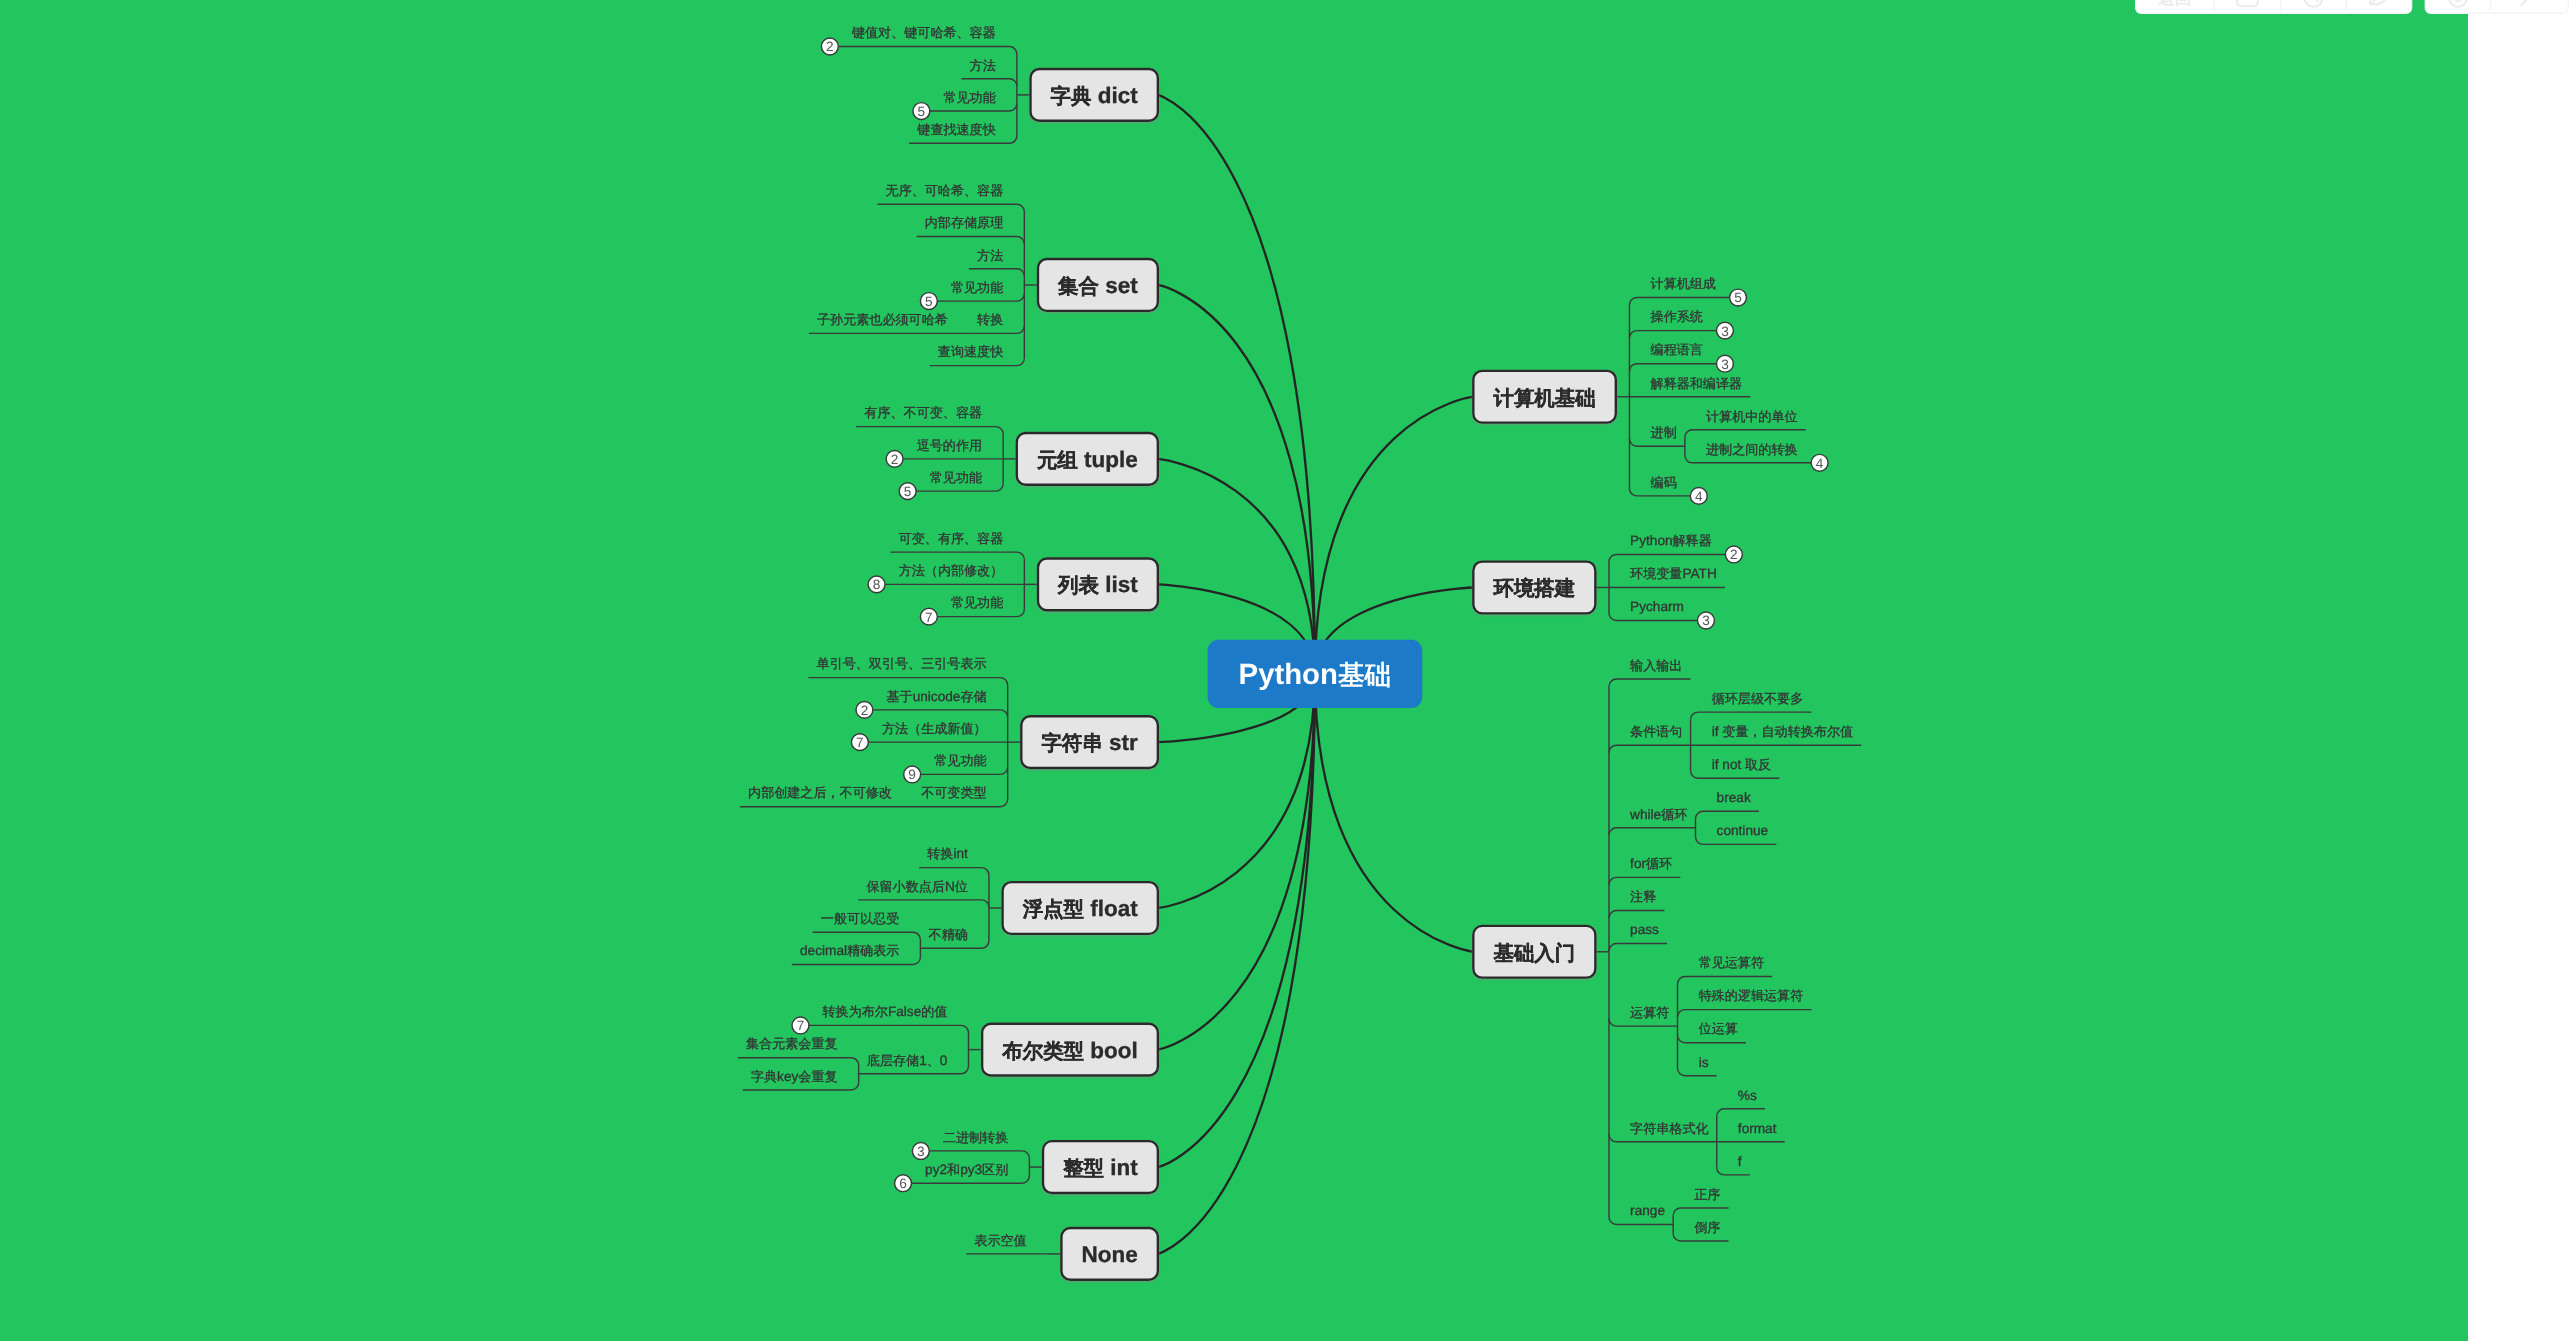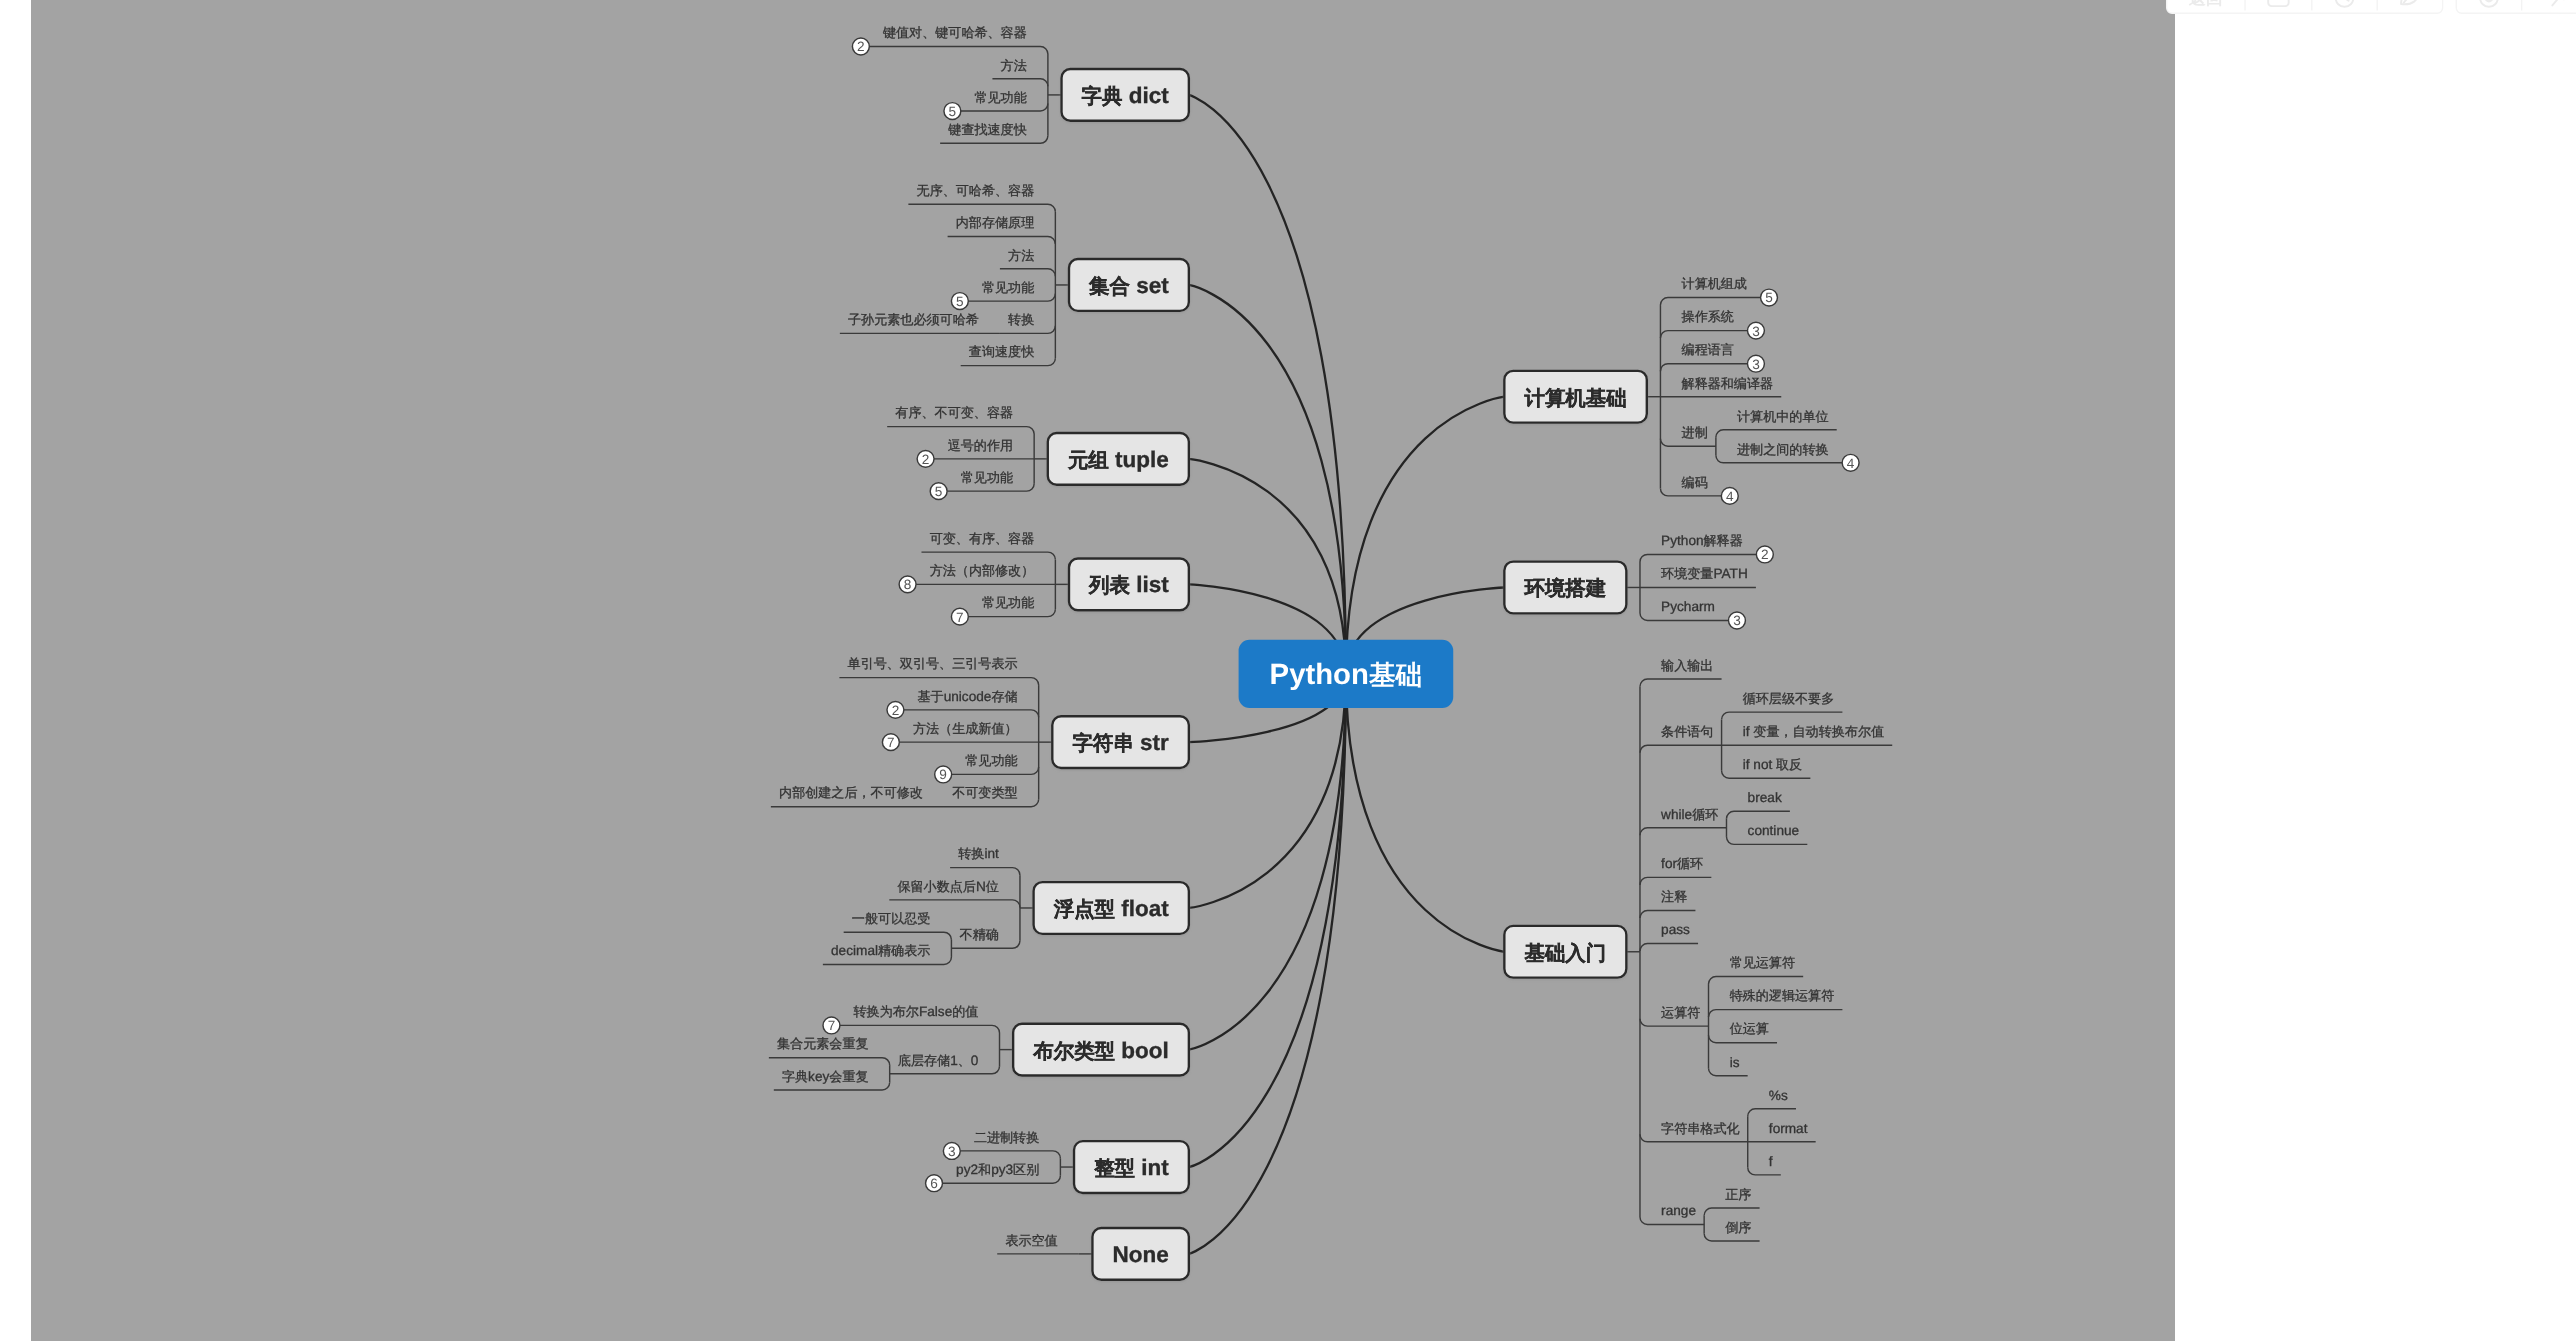--- a/index.html
+++ b/index.html
@@ -1,19 +1,19 @@
 <!DOCTYPE html>
 <html style="font-size:11px"><head>
 <meta charset="utf-8">
 <title>Python基础 - 思维导图</title>
 <style>
   html,body{margin:0;padding:0;background:#ffffff;}
   body{width:2576px;height:1341px;overflow:hidden;
        font-family:"Liberation Sans","DejaVu Sans",sans-serif;}
-  #stage{position:relative;width:2144px;height:1341px;background:#a3a3a3;margin-left:31px;}
+  #stage{position:relative;width:2468px;height:1341px;background:#22c55e;}
   svg{display:block;}
   *{-webkit-font-smoothing:antialiased;text-rendering:geometricPrecision;}
   .edge{fill:none;stroke:#3a3a3a;stroke-width:2.1;}
   .mainedge{fill:none;stroke:#242424;stroke-width:3.4;stroke-linecap:butt;}
   .nodebox{fill:#e5e5e5;stroke:#2b2b2b;stroke-width:3.5;filter:url(#softshadow);}
   .rootbox{fill:#1c7ac8;}
   .lbl{fill:#333333;font-size:20px;stroke:#333333;stroke-width:0.45;paint-order:stroke fill;}
   .nlbl{fill:#2b2b2b;font-size:33px;font-weight:bold;stroke:#2b2b2b;stroke-width:0.5;paint-order:stroke fill;}
   .rlbl{fill:#ffffff;font-size:43px;font-weight:bold;}
   .badge{fill:#ffffff;stroke:#3a3a3a;stroke-width:2.1;}

